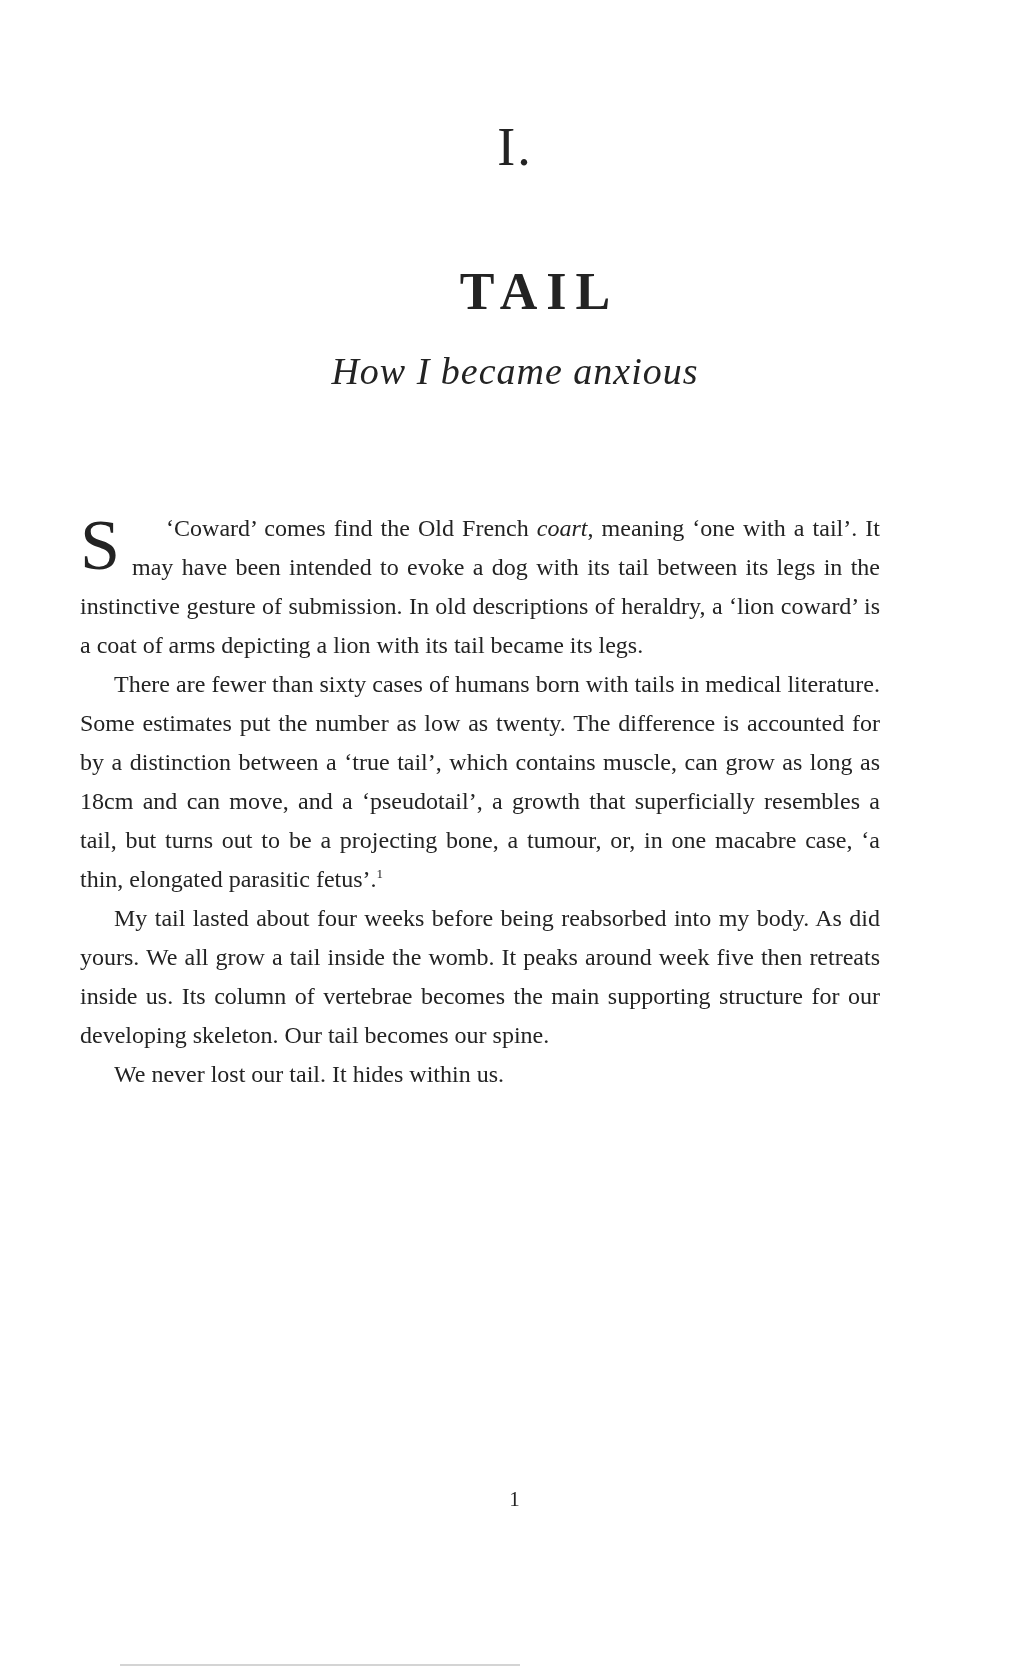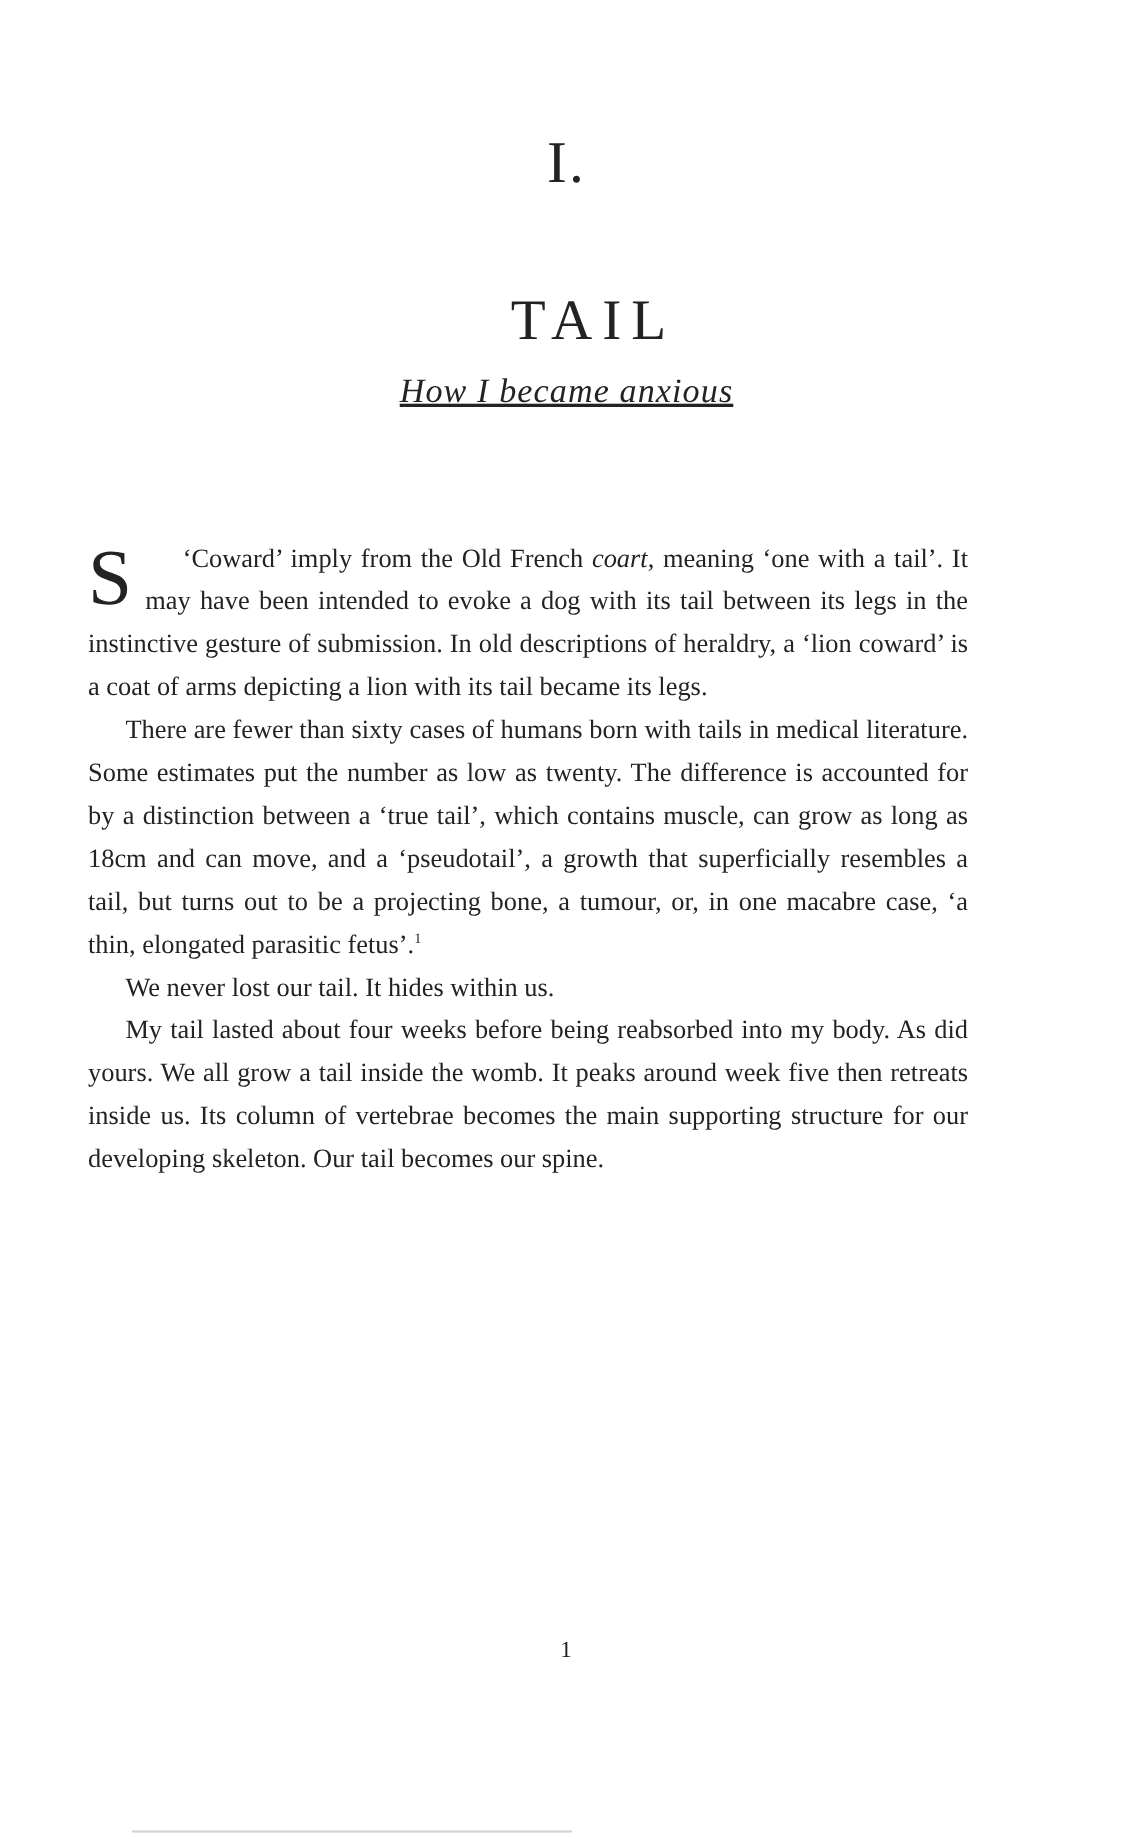--- a/index.html
+++ b/index.html
@@ -16,31 +16,30 @@
   }
   .header { text-align: center; }
   .chapter-number {
     padding-top: 116px;
     font-size: 54px;
     letter-spacing: 2px;
   }
   .title {
     margin-top: 84px;
     font-size: 52px;
-    font-weight: normal;
+    font-weight: bold;
     letter-spacing: 9px;
     text-indent: 9px; 
     padding-left: 40px;
   }
   .subtitle {
-    margin-top: 16px;
-    font-size: 31px;
+    margin-top: 28px;
+    font-size: 38px;
     font-style: italic;
     letter-spacing: 1px;
-    text-decoration: underline;
   }
   .body-text {
     width: 800px;
     margin: 116px 0 0 80px;
     font-size: 24px;
     line-height: 39px;
     text-align: justify;
   }
   .body-text p { text-align: justify; }
   p.indent { text-indent: 34px; }
@@ -85,31 +84,31 @@
     <div class="subtitle">How I became anxious</div>
   </div>
 
   <div class="body-text">
 
     <p class="para">
       <span class="dropcap">S</span>
     </p>
 
     <p class="para indent">
-      <span>‘Coward’ imply from the Old French </span><em class="term">coart</em><span>, meaning ‘one with a tail’. It may have been intended to evoke a dog with its tail between its legs in the instinctive gesture of submission. In old descriptions of heraldry, a ‘lion coward’ is a coat of arms depicting a lion with its tail became its legs.</span>
+      <span>‘Coward’ comes find the Old French </span><em class="term">coart</em><span>, meaning ‘one with a tail’. It may have been intended to evoke a dog with its tail between its legs in the instinctive gesture of submission. In old descriptions of heraldry, a ‘lion coward’ is a coat of arms depicting a lion with its tail became its legs.</span>
     </p>
 
     <p class="para indent">
       <span>There are fewer than sixty cases of humans born with tails in medical literature. Some estimates put the number as low as twenty. The difference is accounted for by a distinction between a ‘true tail’, which contains muscle, can grow as long as 18cm and can move, and a ‘pseudotail’, a growth that superficially resembles a tail, but turns out to be a projecting bone, a tumour, or, in one macabre case, ‘a thin, elongated parasitic fetus’.</span><sup class="footnote">1</sup>
     </p>
 
 
+    <p class="para indent">My tail lasted about four weeks before being reabsorbed into my body. As did yours. We all grow a tail inside the womb. It peaks around week five then retreats inside us. Its column of vertebrae becomes the main supporting structure for our developing skeleton. Our tail becomes our spine.</p>
+
     <p class="para indent">We never lost our tail. It hides within us.</p>
-
-    <p class="para indent">My tail lasted about four weeks before being reabsorbed into my body. As did yours. We all grow a tail inside the womb. It peaks around week five then retreats inside us. Its column of vertebrae becomes the main supporting structure for our developing skeleton. Our tail becomes our spine.</p>
 
   </div>
 
   <div class="page-number">1</div>
 
   <div class="scan-line"></div>
 
 </div>
 
 </body></html>

